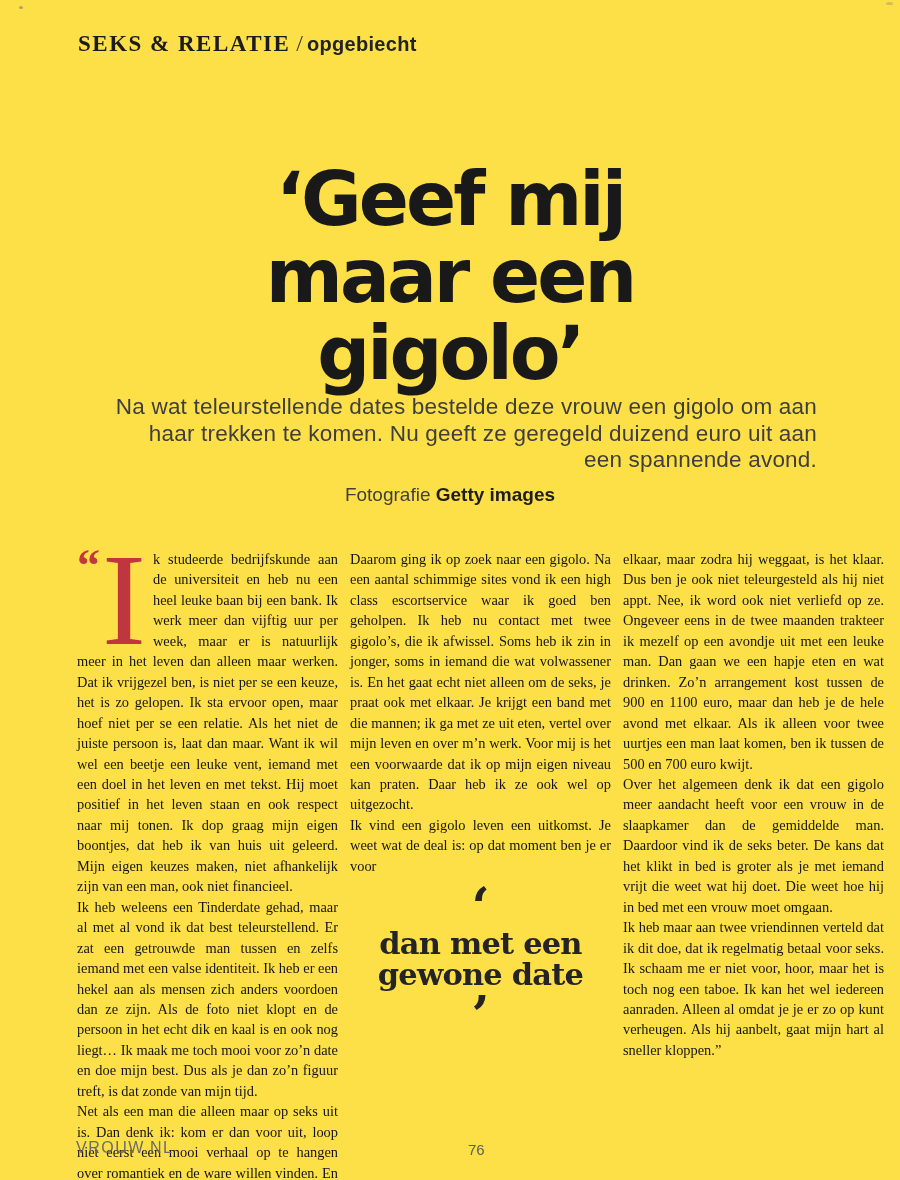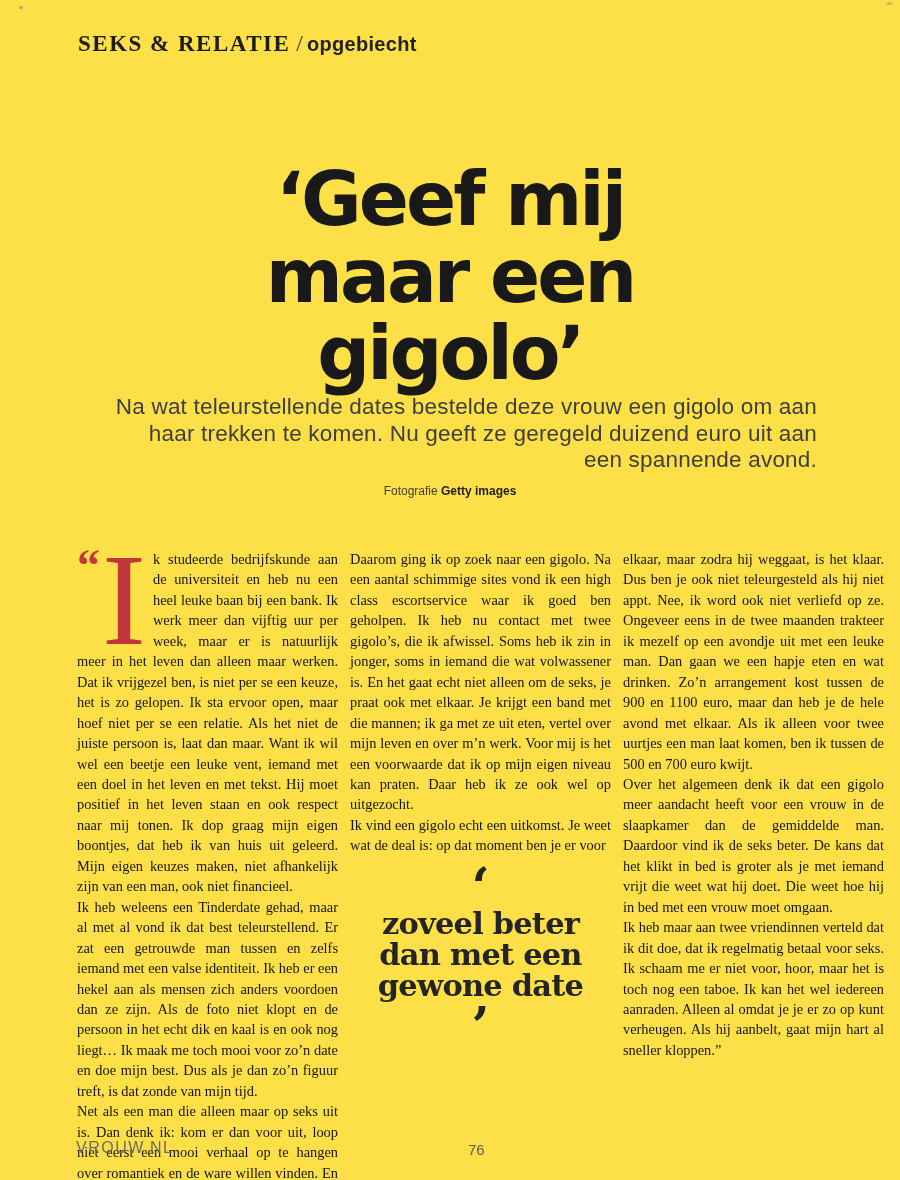--- a/index.html
+++ b/index.html
@@ -43,21 +43,21 @@
   .headline div{transform:scaleY(1.02);}
 
   
   .intro{
     position:absolute;left:95px;top:394px;width:710px;text-align:right;
     font-family:"Liberation Sans", sans-serif;font-weight:normal;
     font-size:22.5px;line-height:26.5px;color:#3e3e3e;letter-spacing:.2px;margin-left:12px;
   }
   .credit{
     position:absolute;left:0;top:484px;width:900px;text-align:center;
-    font-family:"Liberation Sans", sans-serif;font-size:12px;color:#3f3f3f;
+    font-family:"Liberation Sans", sans-serif;font-size:19px;color:#3f3f3f;
   }
   .credit b{color:#1d1d1d;}
 
   
   .col{
     position:absolute;top:549px;width:261px;
     font-family:"Liberation Serif", serif;
     font-size:14.4px;line-height:20.45px;text-align:justify;color:#151515;
   }
   .col p{margin:0;}
@@ -128,24 +128,23 @@
       <span class="dc-wrap">
         <span class="big-quotes">“</span><span class="dropcap">I</span>
       </span><span>k studeerde bedrijfskunde aan de universiteit en heb nu een heel leuke baan bij een bank. Ik werk meer dan vijftig uur per week, maar er is natuurlijk meer in het leven dan alleen maar werken. Dat ik vrijgezel ben, is niet per se een keuze, het is zo gelopen. Ik sta ervoor open, maar hoef niet per se een relatie. Als het niet de juiste persoon is, laat dan maar. Want ik wil wel een beetje een leuke vent, iemand met een doel in het leven en met tekst. Hij moet positief in het leven staan en ook respect naar mij tonen. Ik dop graag mijn eigen boontjes, dat heb ik van huis uit geleerd. Mijn eigen keuzes maken, niet afhankelijk zijn van een man, ook niet financieel.</span>
     </p>
     <p class="para">Ik heb weleens een Tinderdate gehad, maar al met al vond ik dat best teleurstellend. Er zat een getrouwde man tussen en zelfs iemand met een valse identiteit. Ik heb er een hekel aan als mensen zich anders voordoen dan ze zijn. Als de foto niet klopt en de persoon in het echt dik en kaal is en ook nog liegt… Ik maak me toch mooi voor zo’n date en doe mijn best. Dus als je dan zo’n figuur treft, is dat zonde van mijn tijd.</p>
     <p class="para">Net als een man die alleen maar op seks uit is. Dan denk ik: kom er dan voor uit, loop niet eerst een mooi verhaal op te hangen over romantiek en de ware willen vinden. En áls</p>
   </div>
 
   <div class="col col2">
     <p class="para">Daarom ging ik op zoek naar een gigolo. Na een aantal schimmige sites vond ik een high class escortservice waar ik goed ben geholpen. Ik heb nu contact met twee gigolo’s, die ik afwissel. Soms heb ik zin in jonger, soms in iemand die wat volwassener is. En het gaat echt niet alleen om de seks, je praat ook met elkaar. Je krijgt een band met die mannen; ik ga met ze uit eten, vertel over mijn leven en over m’n werk. Voor mij is het een voorwaarde dat ik op mijn eigen niveau kan praten. Daar heb ik ze ook wel op uitgezocht.</p>
-    <p class="para">Ik vind een gigolo echt een uitkomst. Je weet wat de deal is: op dat moment ben je er voor</p>
+    <p class="para">Ik vind een gigolo leven een uitkomst. Je weet wat de deal is: op dat moment ben je er voor</p>
     <div class="pull-quote">
       <span class="pq-mark pq-open">‘</span>
-      <div class="pq-line">zoveel beter</div>
       <div class="pq-line">dan met een</div>
       <div class="pq-line">gewone date</div>
       <span class="pq-mark pq-close">’</span>
     </div>
   </div>
 
   <div class="col col3">
     <p class="para">elkaar, maar zodra hij weggaat, is het klaar. Dus ben je ook niet teleurgesteld als hij niet appt. Nee, ik word ook niet verliefd op ze. Ongeveer eens in de twee maanden trakteer ik mezelf op een avondje uit met een leuke man. Dan gaan we een hapje eten en wat drinken. Zo’n arrangement kost tussen de 900 en 1100 euro, maar dan heb je de hele avond met elkaar. Als ik alleen voor twee uurtjes een man laat komen, ben ik tussen de 500 en 700 euro kwijt.</p>
     <p class="para">Over het algemeen denk ik dat een gigolo meer aandacht heeft voor een vrouw in de slaapkamer dan de gemiddelde man. Daardoor vind ik de seks beter. De kans dat het klikt in bed is groter als je met iemand vrijt die weet wat hij doet. Die weet hoe hij in bed met een vrouw moet omgaan.</p>
     <p class="para">Ik heb maar aan twee vriendinnen verteld dat ik dit doe, dat ik regelmatig betaal voor seks. Ik schaam me er niet voor, hoor, maar het is toch nog een taboe. Ik kan het wel iedereen aanraden. Alleen al omdat je je er zo op kunt verheugen. Als hij aanbelt, gaat mijn hart al sneller kloppen.”</p>

